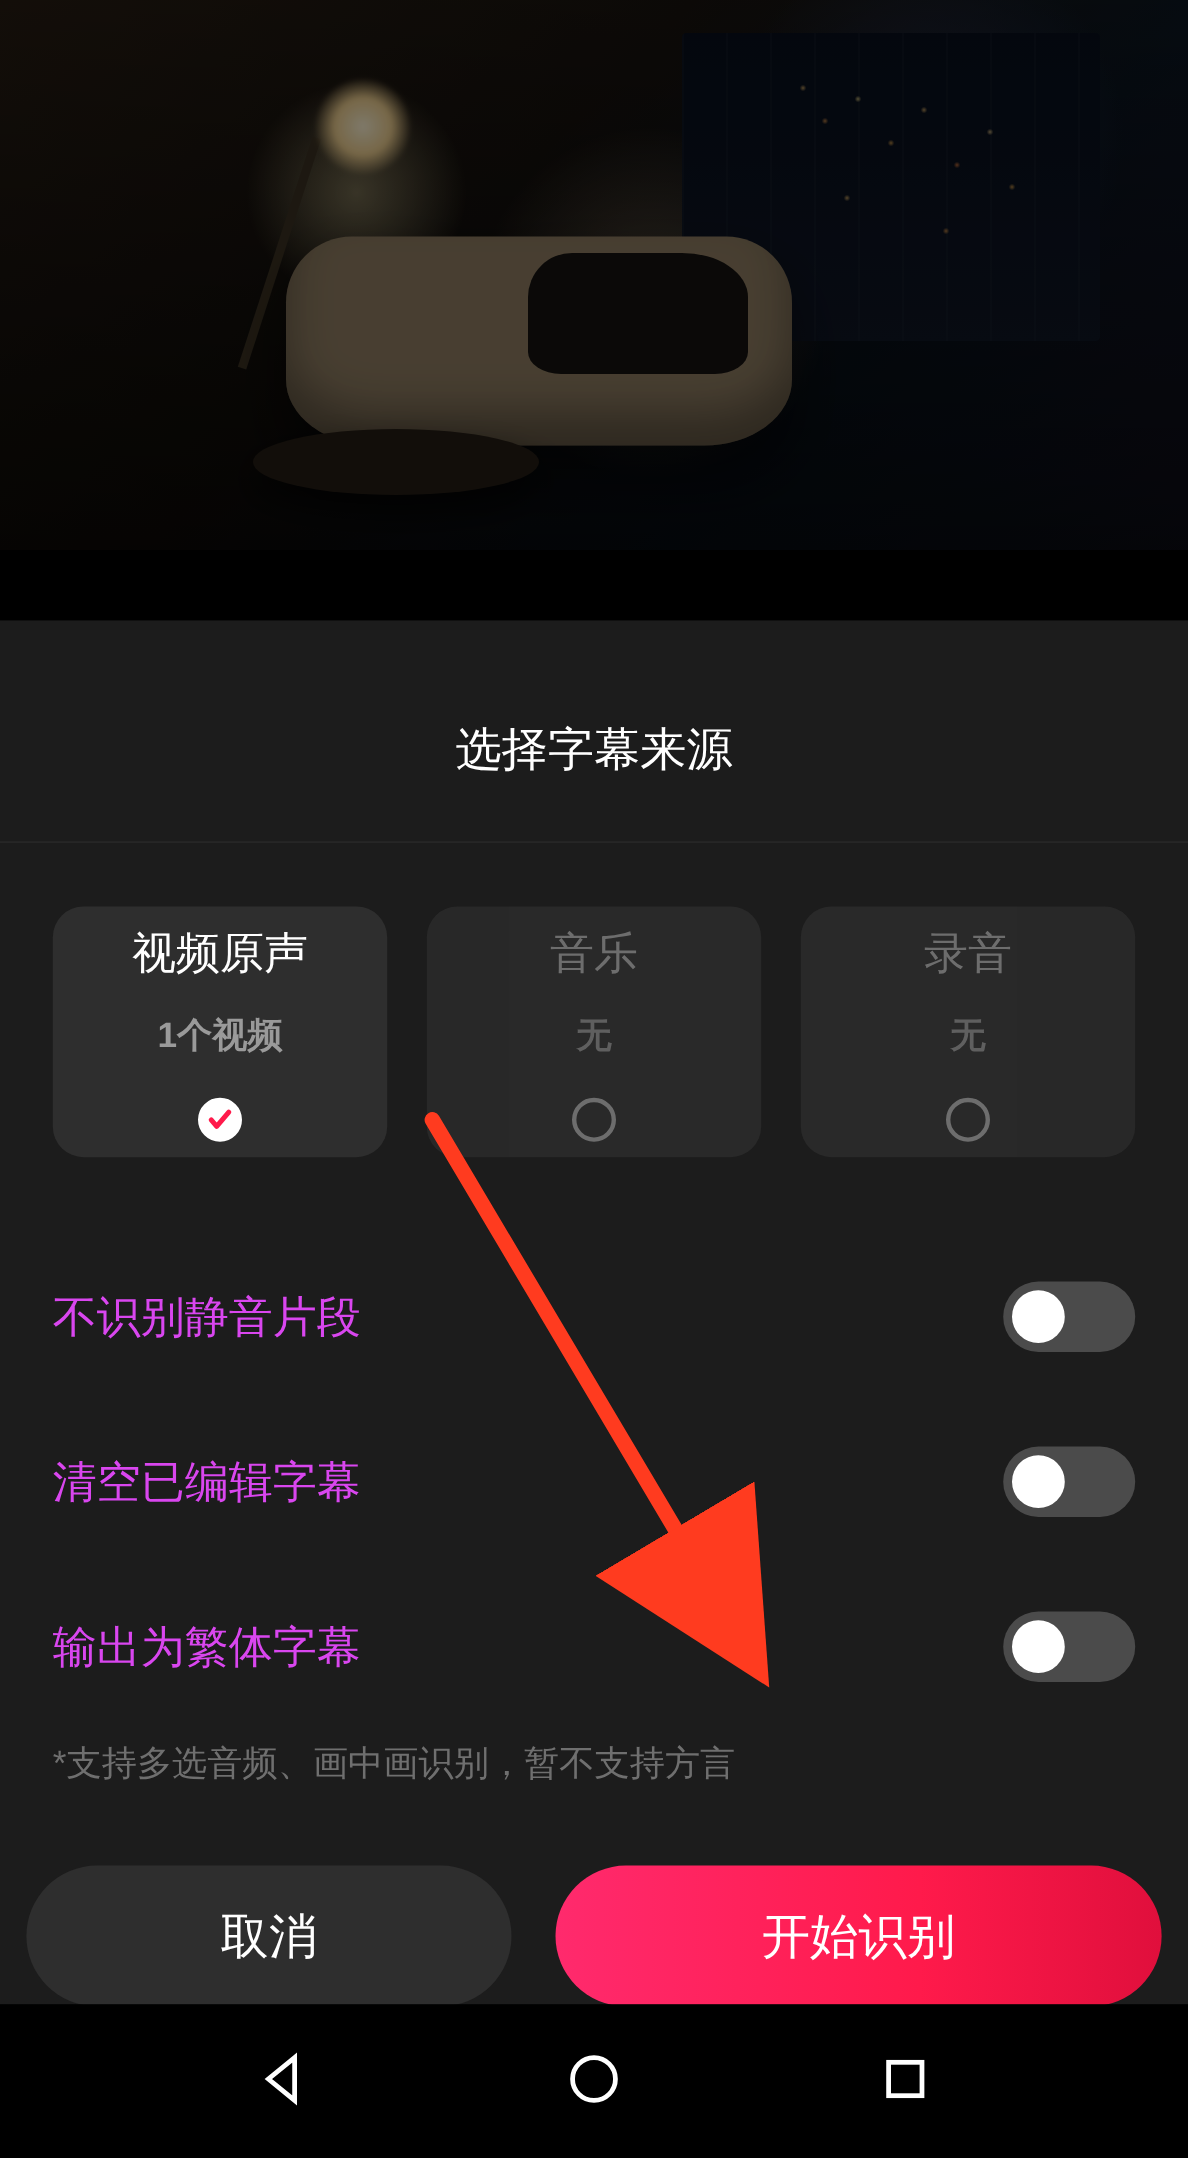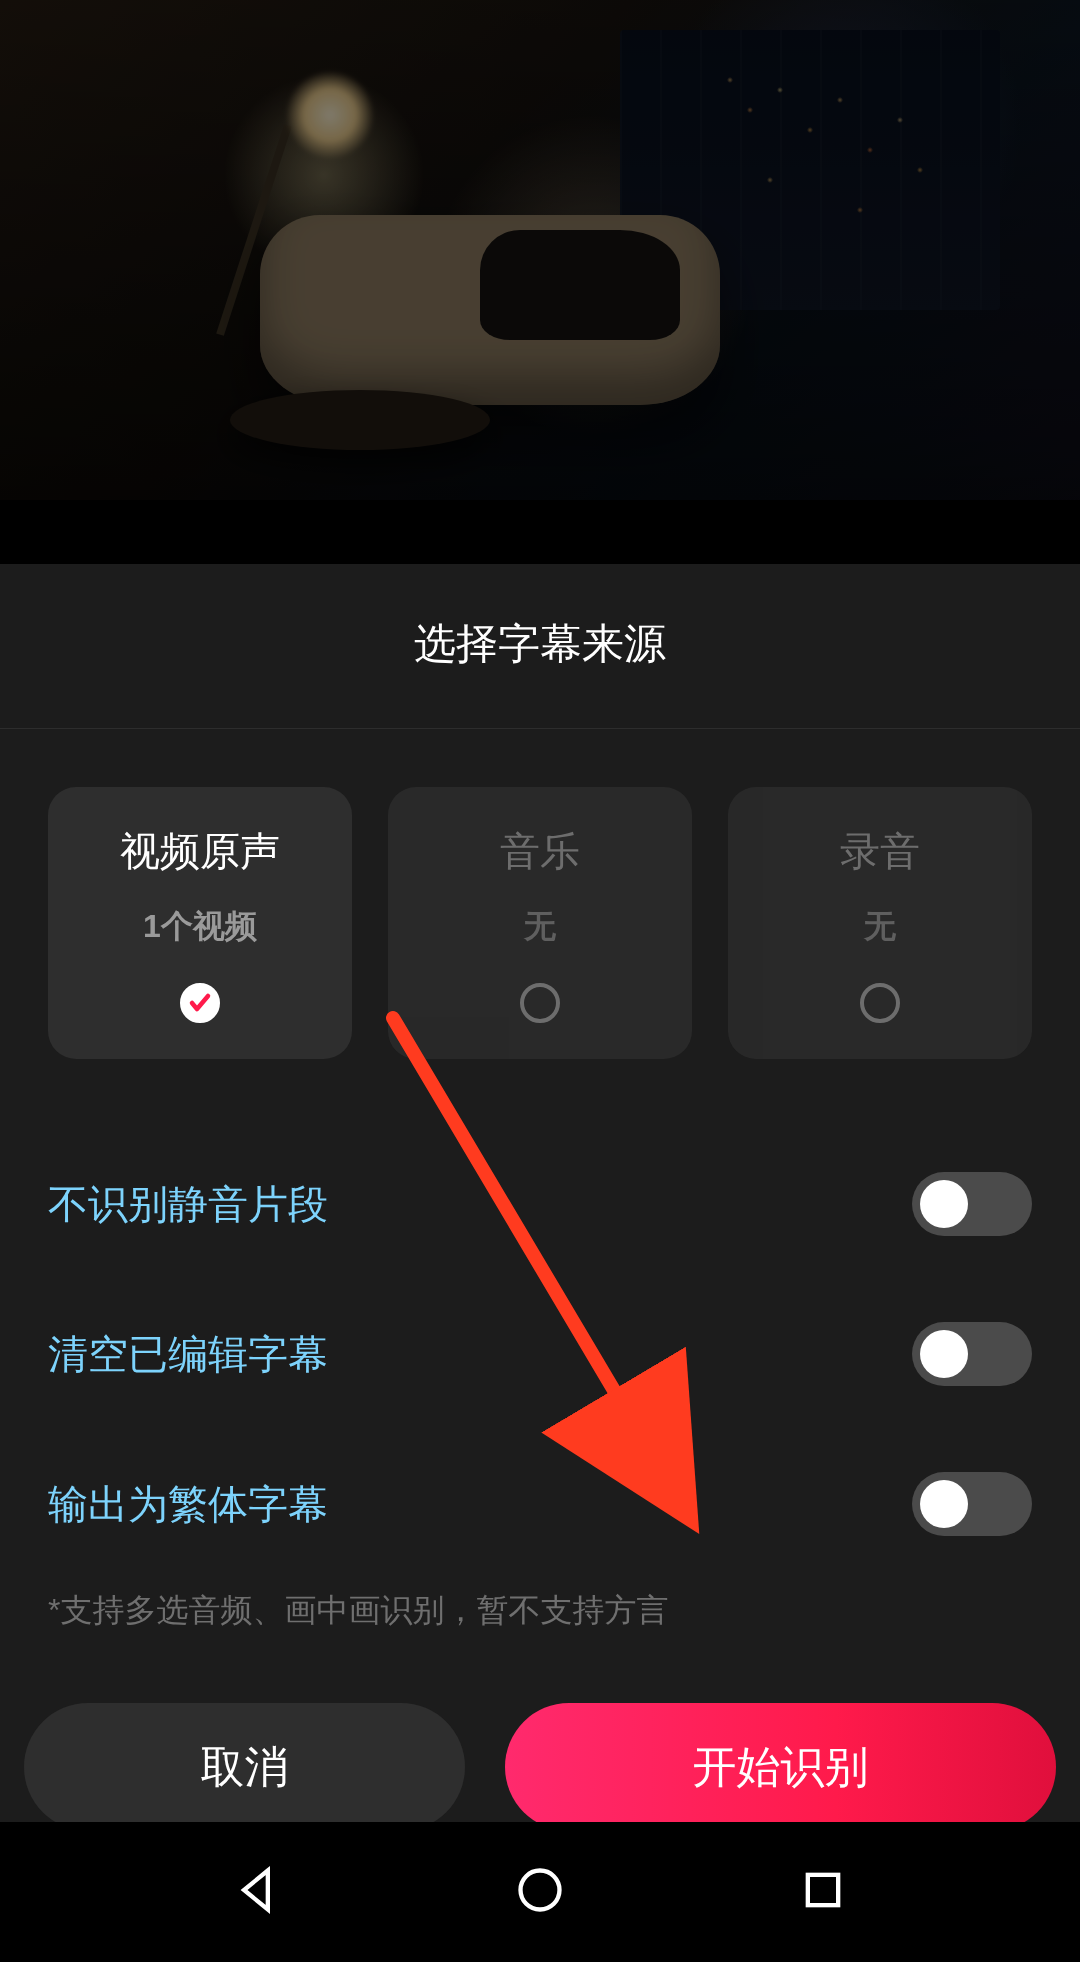--- a/index.html
+++ b/index.html
@@ -111,34 +111,34 @@
       bottom: 0;
       background: #1c1c1c;
       border-radius: 0;
       display: flex;
       flex-direction: column;
     }
     .sheet-title {
       text-align: center;
       font-size: 42px;
       font-weight: 500;
-      padding: 52px 0 56px;
+      padding: 89px 0 56px;
       border-bottom: 1px solid #2d2d2d;
       color: #fff;
     }
     .sources {
       display: flex;
       gap: 36px;
       padding: 58px 48px 0;
     }
     .source-card {
       flex: 1;
       background: #2e2e2e;
       border-radius: 28px;
-      height: 272px;
+      height: 228px;
       display: flex;
       flex-direction: column;
       align-items: center;
       justify-content: center;
       gap: 26px;
       position: relative;
     }
     .source-card.dim { opacity: 0.72; }
     .source-title { font-size: 40px; color: #fff; font-weight: 500; }
     .source-card.dim .source-title { color: #8d8d8d; }
@@ -159,21 +159,21 @@
 
     .options {
       padding: 70px 48px 0;
     }
     .option-row {
       display: flex;
       align-items: center;
       justify-content: space-between;
       height: 150px;
     }
-    .option-label { font-size: 40px; color: #7dd3fc; }
+    .option-label { font-size: 40px; color: #d946ef; }
     .switch {
       width: 120px; height: 64px;
       background: #4b4b4b;
       border-radius: 40px;
       position: relative;
     }
     .switch-knob {
       position: absolute;
       left: 8px; top: 8px;
       width: 48px; height: 48px;

